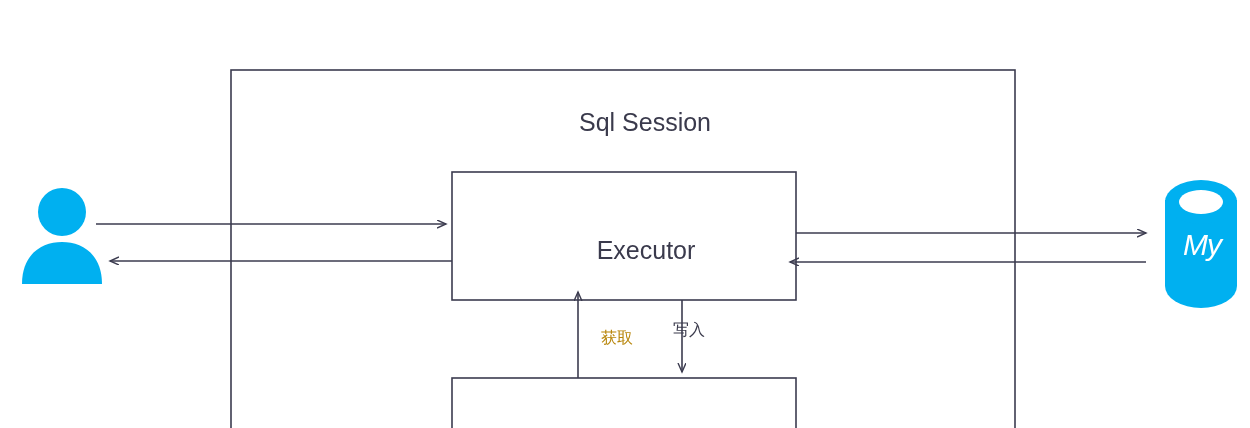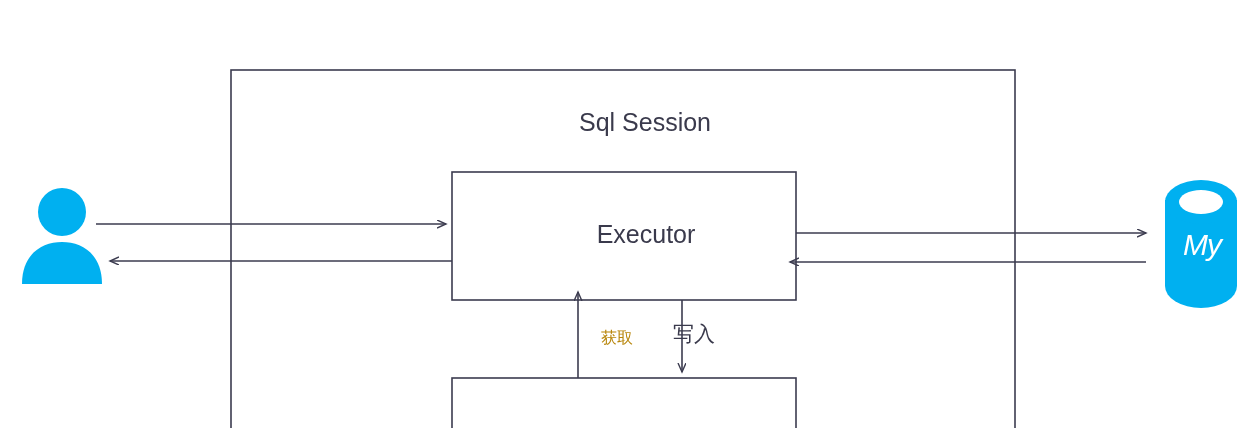--- a/index.html
+++ b/index.html
@@ -32,21 +32,21 @@
   #sql-session-label {
     left: 0;
     top: 108px;
     width: 1250px;
     text-align: center;
     font-size: 25px;
     color: #3a3a4c;
   }
   #executor-label {
     left: 456px;
-    top: 220px;
+    top: 236px;
     width: 340px;
     text-align: center;
     font-size: 25px;
     color: #3a3a4c;
   }
   #local-cache-label {
     left: 456px;
     top: 398px;
     width: 340px;
     text-align: center;
@@ -56,21 +56,21 @@
   #fetch-label {
     left: 549px;
     top: 328px;
     font-size: 16px;
     color: #b8860b;
     margin-left: 32px;
   }
   #write-label {
     left: 653px;
     top: 320px;
-    font-size: 21px;
+    font-size: 16px;
     color: #3a3a4c;
   }
   #mysql-logo-text {
     position: absolute;
     left: 1163px;
     top: 228px;
     width: 78px;
     text-align: center;
     font-size: 30px;
     font-weight: normal;

